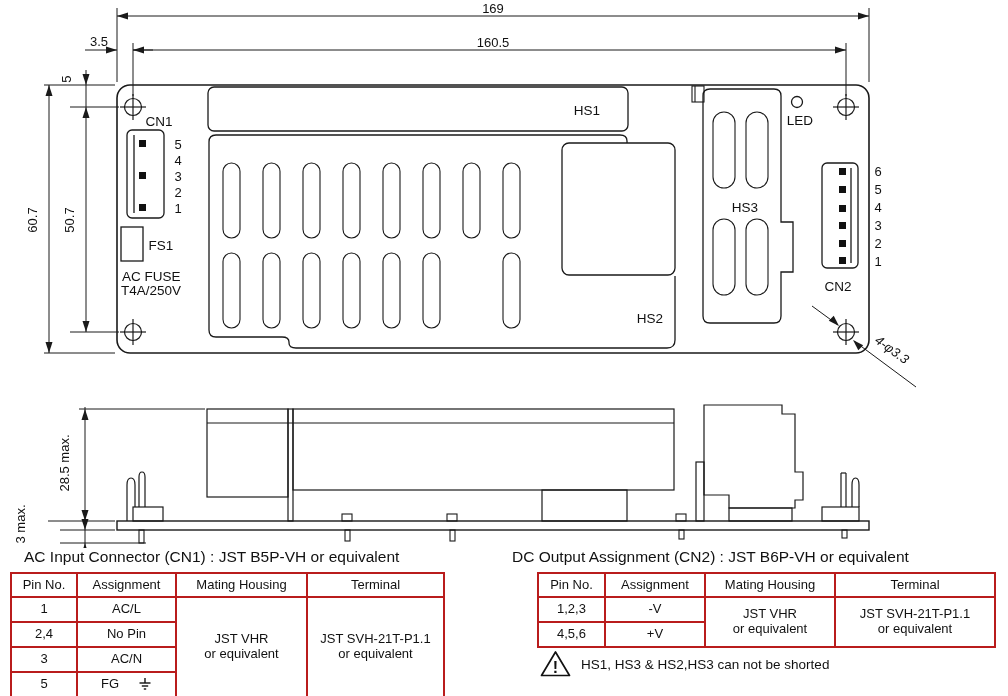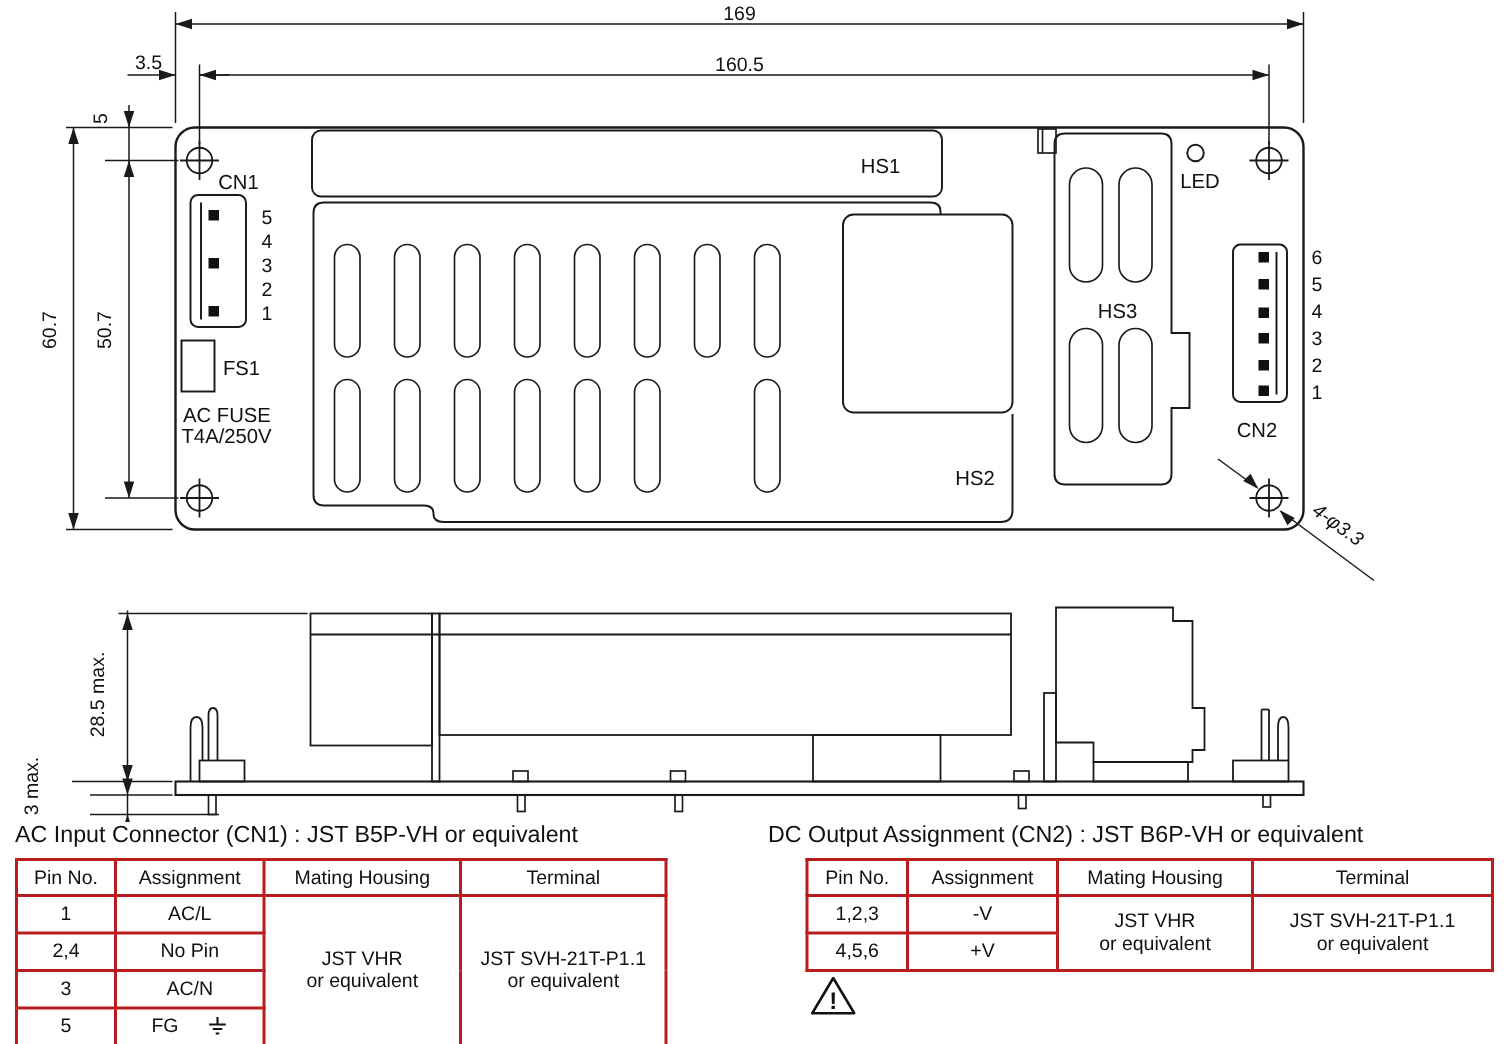--- a/index.html
+++ b/index.html
@@ -254,21 +254,21 @@
     <g stroke-width="1">
       <line class="ln" x1="60" y1="530" x2="115" y2="530"></line>
       <line class="ln" x1="60" y1="543" x2="146" y2="543"></line>
       <polygon fill="#1a1a1a" points="85,530 81.5,519 88.5,519"></polygon>
       <polygon fill="#1a1a1a" points="85,543 81.5,554 88.5,554"></polygon>
       <text class="dim-text" x="25" y="524" text-anchor="middle" transform="rotate(-90 25 524)">3 max.</text>
     </g>
   </g>
 </svg>
 
-<div class="tbl-title" style="left:10px;top:548px;">AC Input Connector (CN1) : JST B5P-VH or equivalent</div>
+<div class="tbl-title" style="left:24px;top:548px;">AC Input Connector (CN1) : JST B5P-VH or equivalent</div>
 <table class="spec" style="left:10px;top:572px;width:433px;">
   <colgroup>
       <col style="width:66px">
       <col style="width:99px">
       <col style="width:131px">
       <col style="width:137px">
     </colgroup>
   <thead>
     <tr>
       <th>Pin No.</th>
@@ -351,13 +351,14 @@
       <td>+V</td>
     </tr>
   </tbody>
 </table>
 
 <div id="warning-note">
   <svg width="31" height="28" viewBox="0 0 31 28">
     <polygon points="15.5,2 29.5,25.5 1.5,25.5" fill="none" stroke="#111" stroke-width="1.7" stroke-linejoin="round"></polygon>
     <text x="15.5" y="22.5" text-anchor="middle" style="font-size:16px;font-weight:bold;fill:#111;font-family:'Liberation Sans',sans-serif;">!</text>
   </svg>
+  <span class="wtext">HS1, HS3 &amp; HS2,HS3 can not be shorted</span>
 </div>
 
 </body></html>

